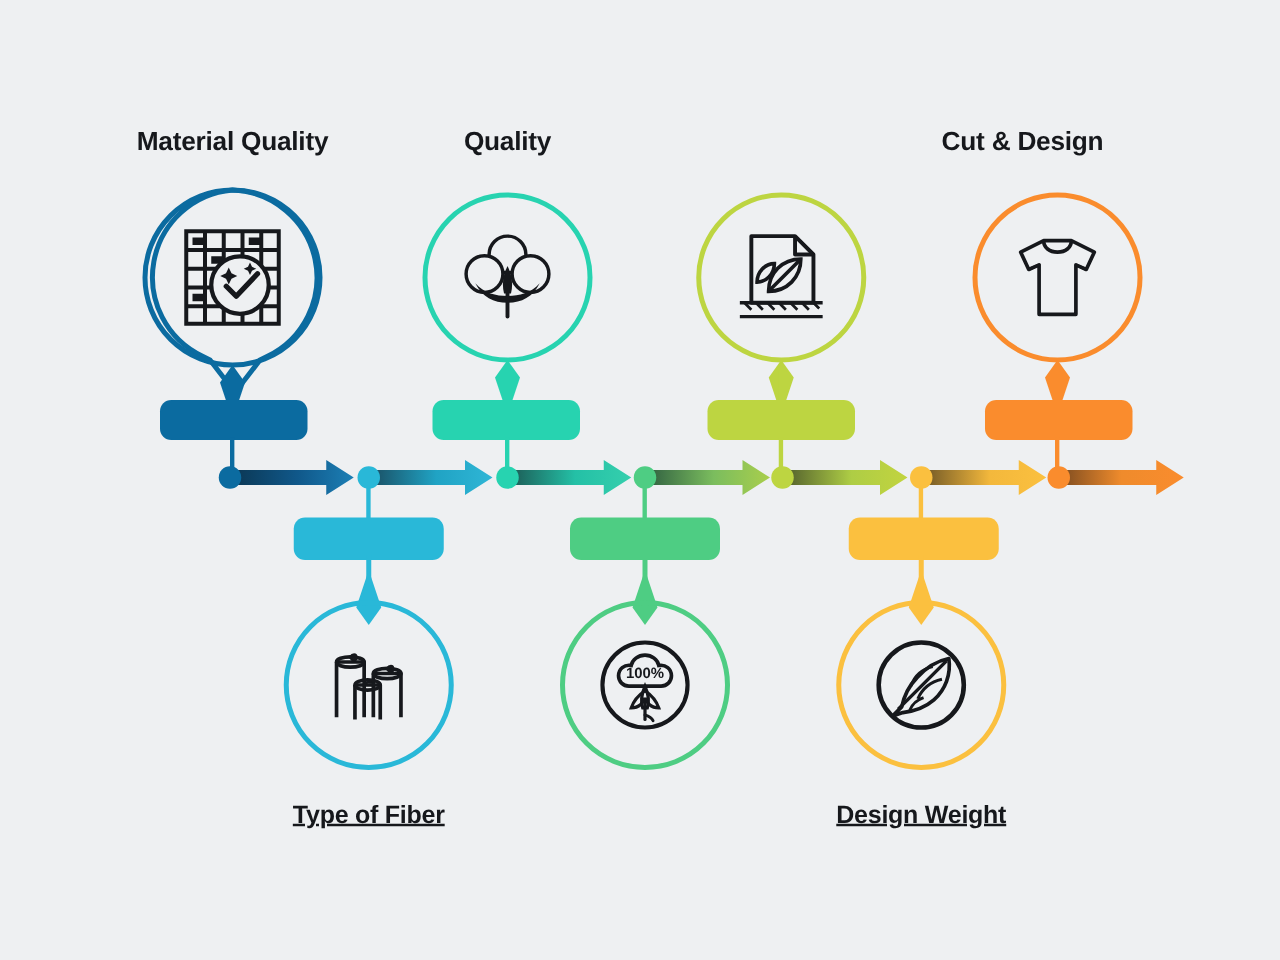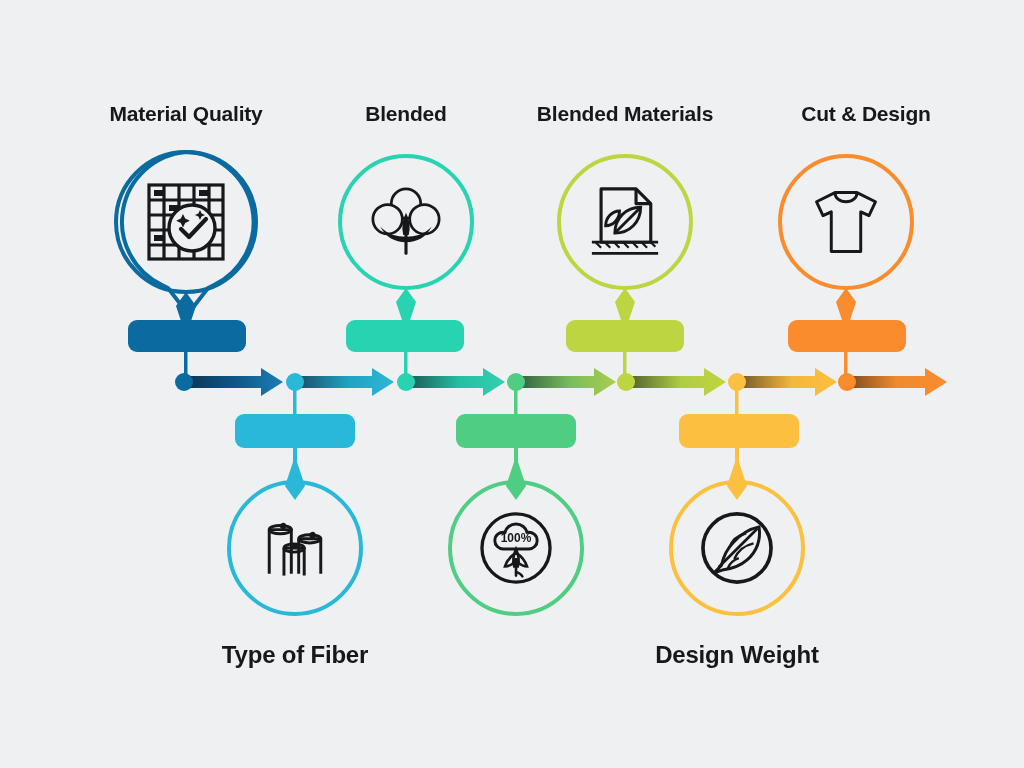--- a/index.html
+++ b/index.html
@@ -13,21 +13,21 @@
   #canvas{position:absolute;left:0;top:0;}
   .label{
     position:absolute;
     font-weight:bold;
     color:#16181c;
     letter-spacing:-0.2px;
     white-space:nowrap;
     transform:translateX(-50%);
   }
   .label.top{font-size:21px;}
-  .label.bot{font-size:24px;}
+  .label.bot{font-size:20px;text-decoration:underline;}
 </style>
 </head>
 <body>
 
 <div id="stage">
 
   <svg id="canvas" width="1024" height="768" viewBox="0 0 1024 768">
 
     <defs>
 
@@ -229,20 +229,19 @@
       <circle cx="275" cy="382" r="9" fill="#29b8d8"></circle>
       <circle cx="386" cy="382" r="9" fill="#27d3b0"></circle>
       <circle cx="496" cy="382" r="9" fill="#4ecd83"></circle>
       <circle cx="606" cy="382" r="9" fill="#bdd541"></circle>
       <circle cx="717" cy="382" r="9" fill="#fbc03f"></circle>
       <circle cx="827" cy="382" r="9" fill="#fa8c2d"></circle>
     </g>
   </svg>
 
   <div class="label top" style="left:166px;top:102px;">Material Quality</div>
-  <div class="label top" style="left:386px;top:102px;">Blended</div>
-  <div class="label top" style="left:605px;top:102px;">Blended Materials</div>
-  <div class="label top" style="left:846px;top:102px;">Cut &amp; Design</div>
+  <div class="label top" style="left:386px;top:102px;">Quality</div>
+  <div class="label top" style="left:798px;top:102px;">Cut &amp; Design</div>
 
   <div class="label bot" style="left:275px;top:641px;">Type of Fiber</div>
   <div class="label bot" style="left:717px;top:641px;">Design Weight</div>
 
 </div>
 
 </body></html>

